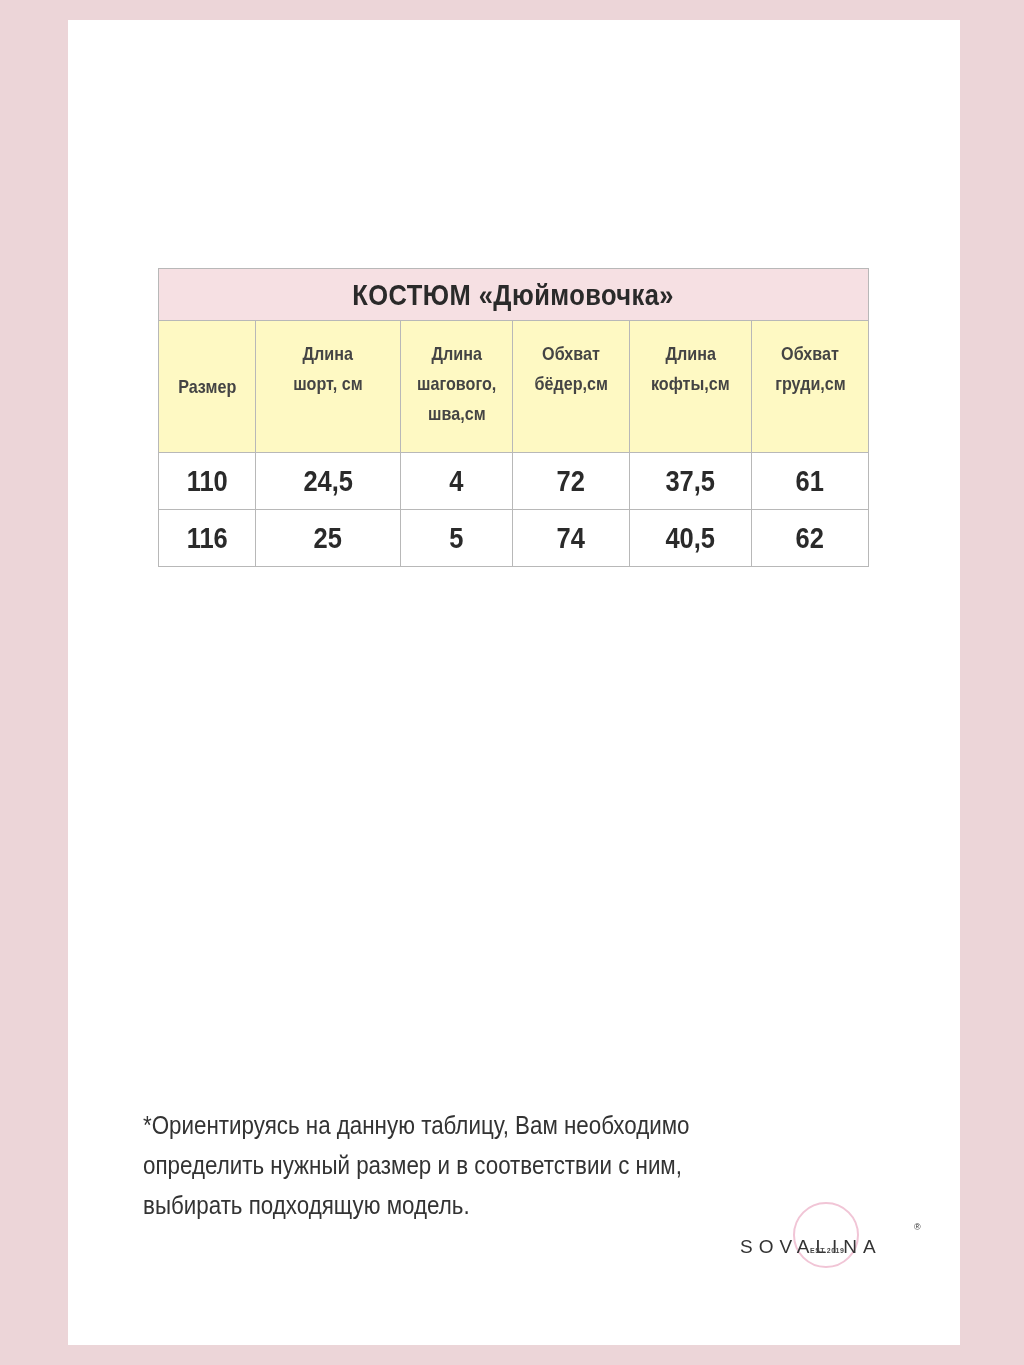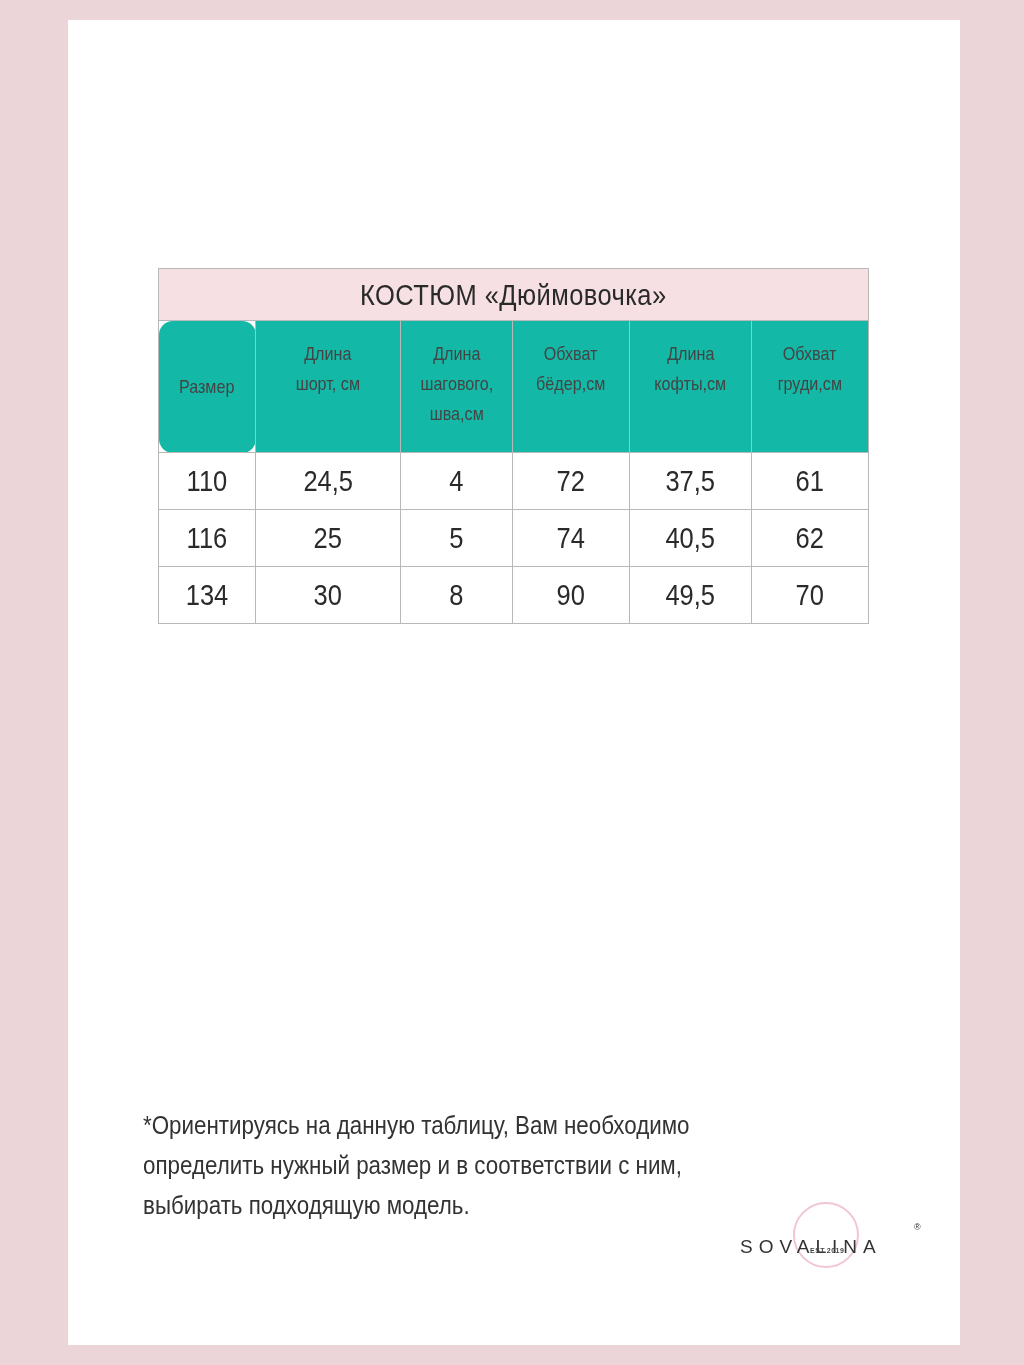--- a/index.html
+++ b/index.html
@@ -21,40 +21,40 @@
       position: absolute;
       left: 158px; top: 268px;
       width: 710px;
       border-collapse: collapse;
       table-layout: fixed;
     }
     .size-table td, .size-table th {
       border: 1px solid #b8b8b8;
       text-align: center;
       padding: 0;
-      font-weight: normal;
+      font-weight: bold;
     }
     .title-row th {
       background: #f6e0e3;
       height: 51px;
       font-size: 30px;
       letter-spacing: 0.5px;
       transform-origin: center;
     }
     .title-row th span { display: inline-block; transform: scaleX(0.85); }
     .head-row th {
-      background: #14b8a6;
+      background: #fef9c3;
       height: 113px;
       font-size: 19px;
       line-height: 30px;
       vertical-align: top;
       padding-top: 18px;
       color: #444;
     }
-    .head-row th.mid { vertical-align: middle; padding-top: 0; border-radius: 14px; }
+    .head-row th.mid { vertical-align: middle; padding-top: 0; }
     .head-row th span { display: inline-block; transform: scaleX(0.85); }
     .data-row td {
       height: 56px;
       font-size: 30px;
       color: #2a2a2a;
     }
     .data-row td span { display: inline-block; transform: scaleX(0.85); }
     .note {
       position: absolute;
       left: 143px; top: 1105px;
@@ -133,28 +133,20 @@
     <td><span>61</span></td>
   </tr>
   <tr class="data-row">
     <td><span>116</span></td>
     <td><span>25</span></td>
     <td><span>5</span></td>
     <td><span>74</span></td>
     <td><span>40,5</span></td>
     <td><span>62</span></td>
   </tr>
-  <tr class="data-row">
-    <td><span>134</span></td>
-    <td><span>30</span></td>
-    <td><span>8</span></td>
-    <td><span>90</span></td>
-    <td><span>49,5</span></td>
-    <td><span>70</span></td>
-  </tr>
 </tbody>
   </table>
 
 <div class="note">
   <div>*Ориентируясь на данную таблицу, Вам необходимо</div>
   <div>определить нужный размер и в соответствии с ним,</div>
   <div>выбирать подходящую модель.</div>
 </div>
 
 <div class="logo">

